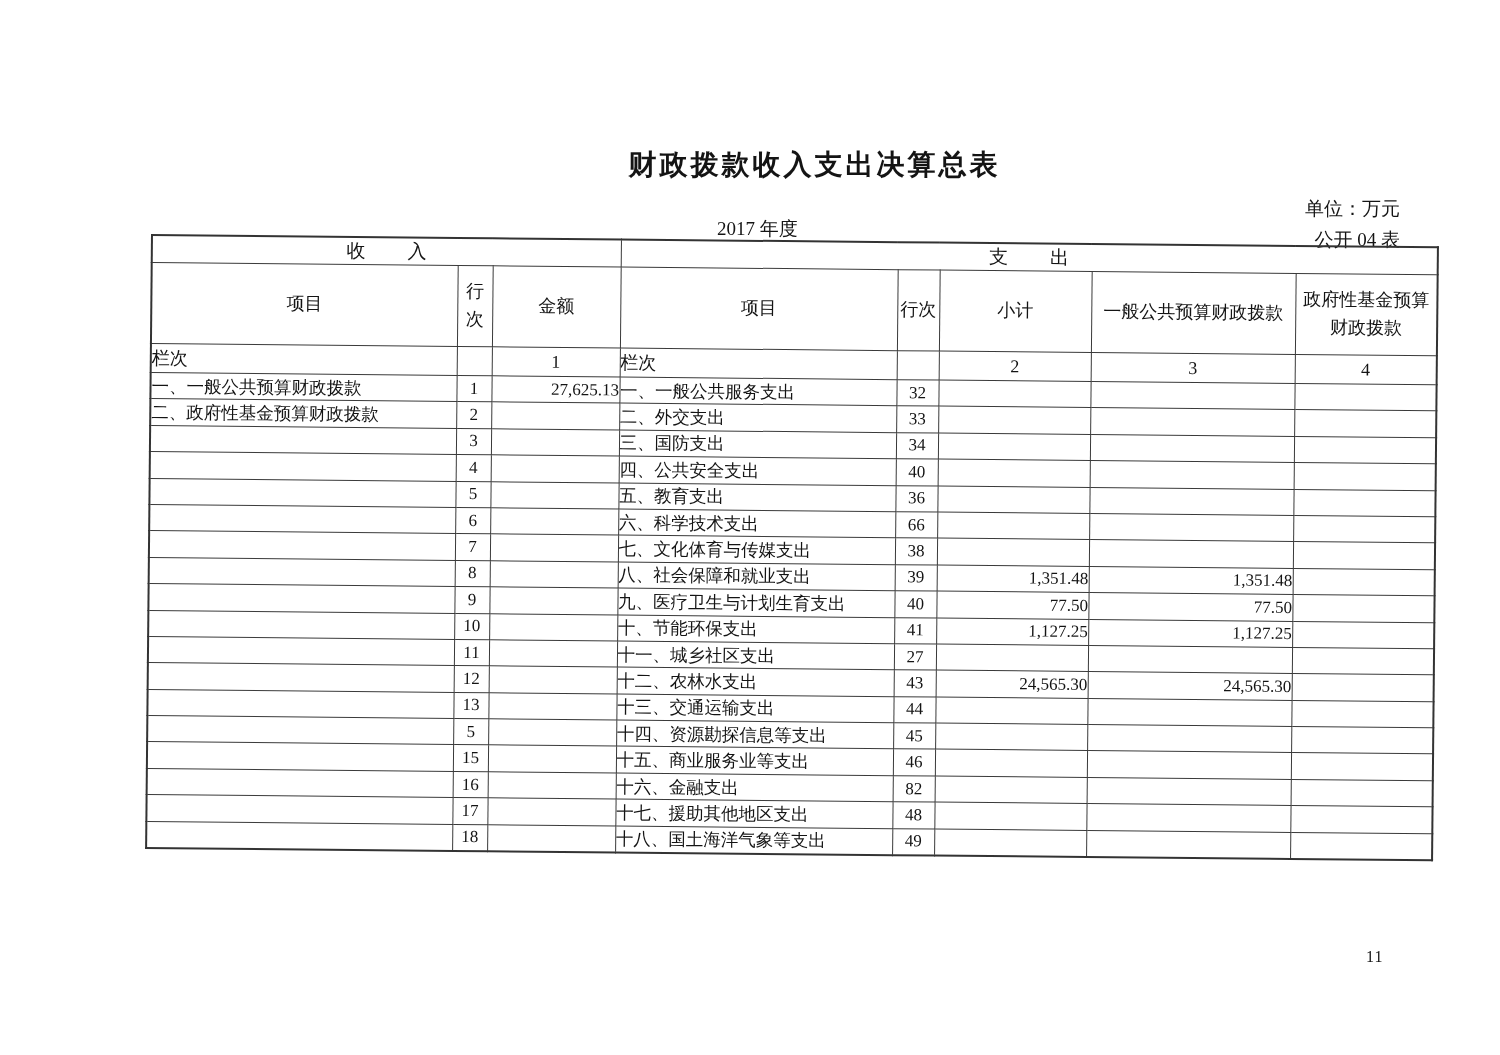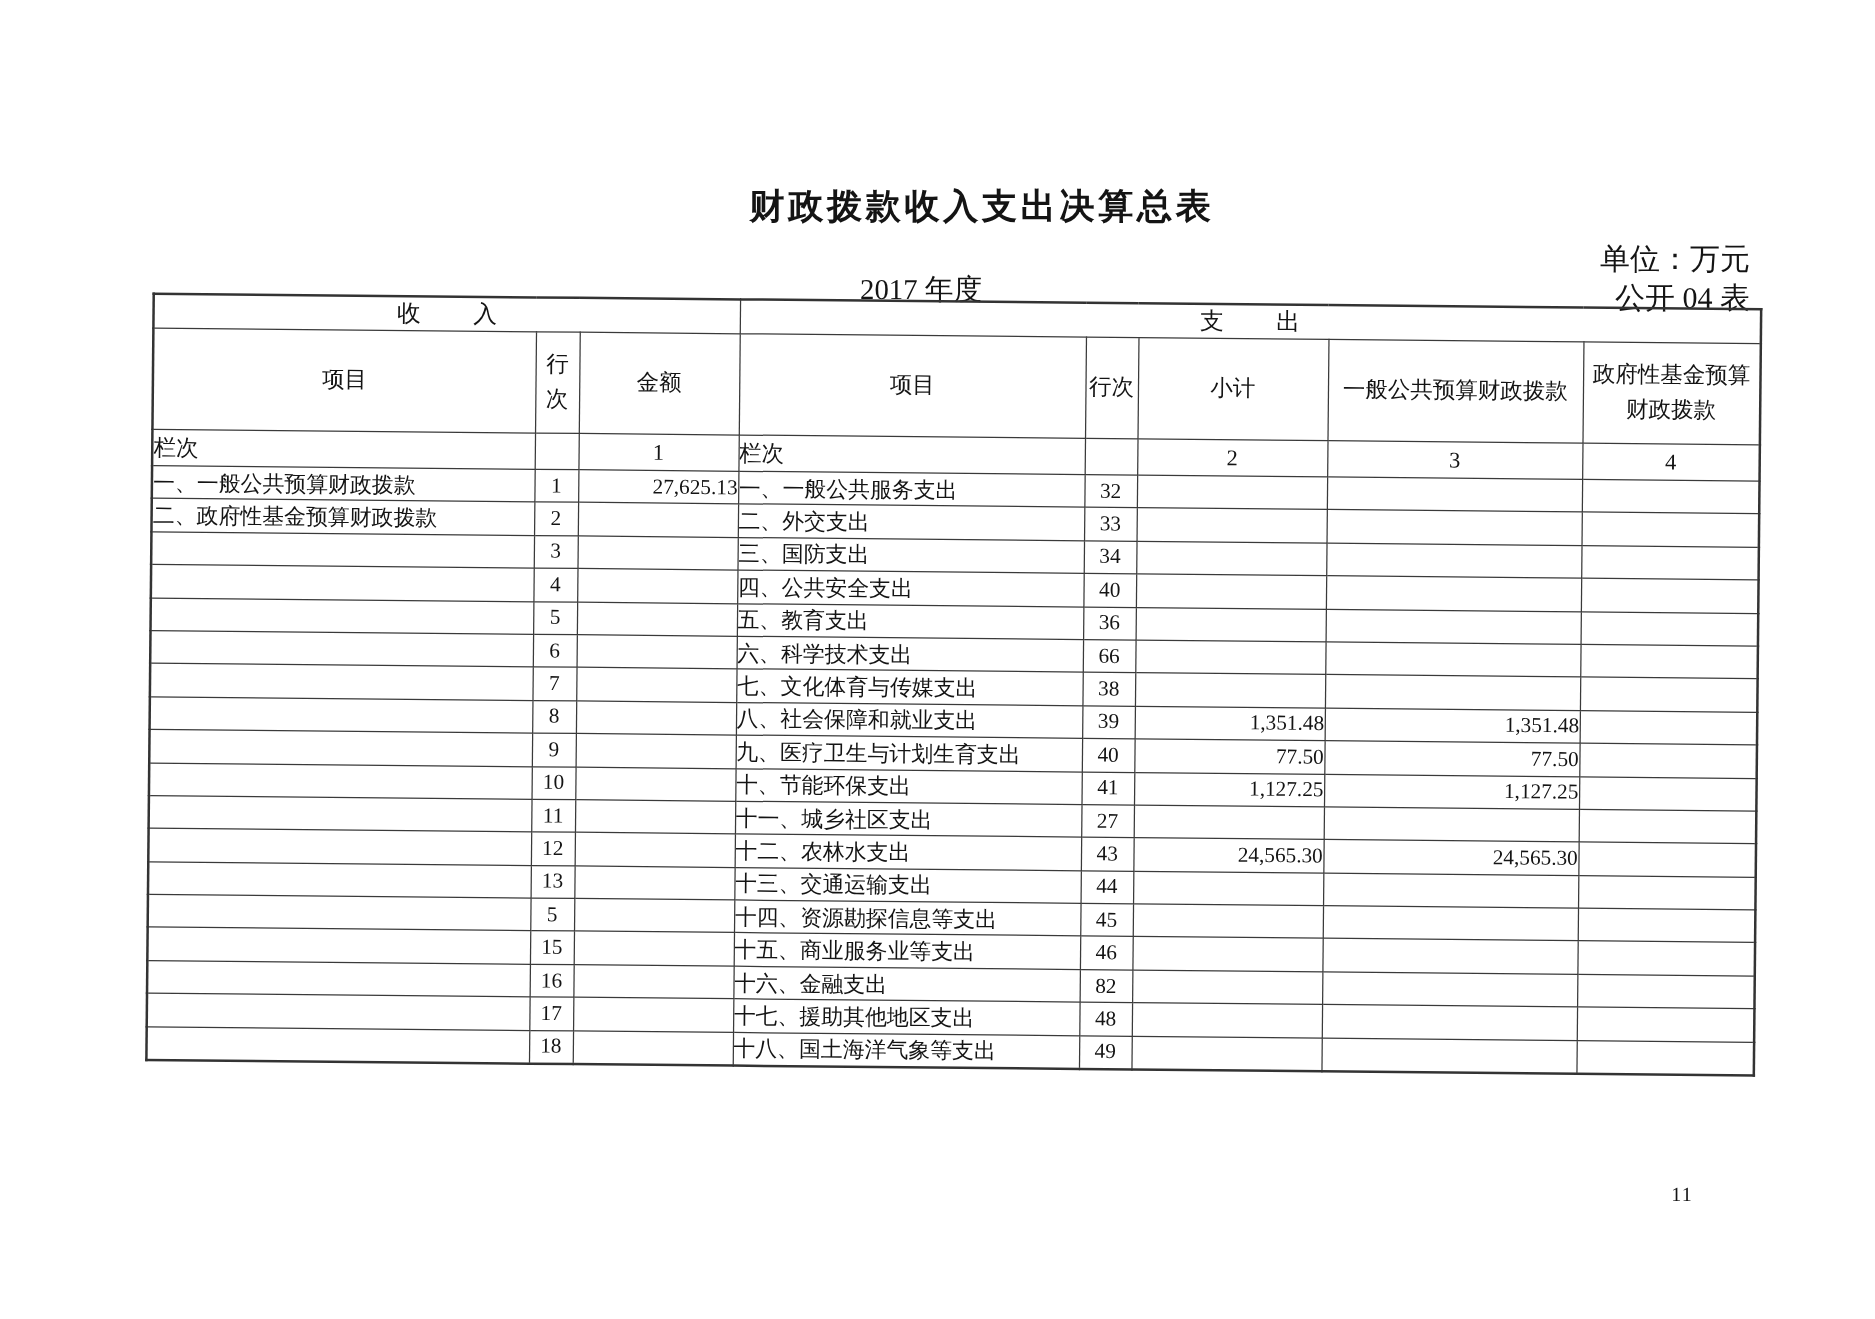--- a/index.html
+++ b/index.html
@@ -1,32 +1,32 @@
 <!DOCTYPE html>
 <html><head>
 <meta charset="utf-8">
 <style>
   html,body{margin:0;padding:0;}
   body{
     width:1500px;height:1055px;position:relative;overflow:hidden;
     background:#ffffff;color:#141414;
     font-family:"Liberation Serif","DejaVu Serif",serif;
   }
-  .sheet{position:absolute;inset:0;}
+  .sheet{position:absolute;inset:0;margin-left:29px;}
 
   .title{
     position:absolute;top:146px;left:0;width:1500px;margin:0;
     text-align:center;font-size:28px;font-weight:bold;
     letter-spacing:3px;text-indent:3px;
     transform:translateX(34px);
   }
 
   .dept{position:absolute;top:201px;left:128px;font-size:20px;white-space:nowrap;}
-  .year{position:absolute;top:216px;left:688px;font-size:23px;white-space:nowrap;}
-  .meta-right{position:absolute;top:193px;right:100px;text-align:right;font-size:24px;line-height:31px;white-space:nowrap;}
+  .year{position:absolute;top:216px;left:688px;font-size:19px;white-space:nowrap;}
+  .meta-right{position:absolute;top:193px;right:100px;text-align:right;font-size:19px;line-height:31px;white-space:nowrap;}
 
   table.fin{
     position:absolute;top:234px;left:122px;width:1286px;
     border-collapse:collapse;table-layout:fixed;
     transform:rotate(0.55deg);transform-origin:0 0;
     border:2px solid #333333;
   }
   table.fin th,table.fin td{
     border:1.4px solid #3a3a3a;
     font-weight:normal;padding:0;overflow:hidden;

